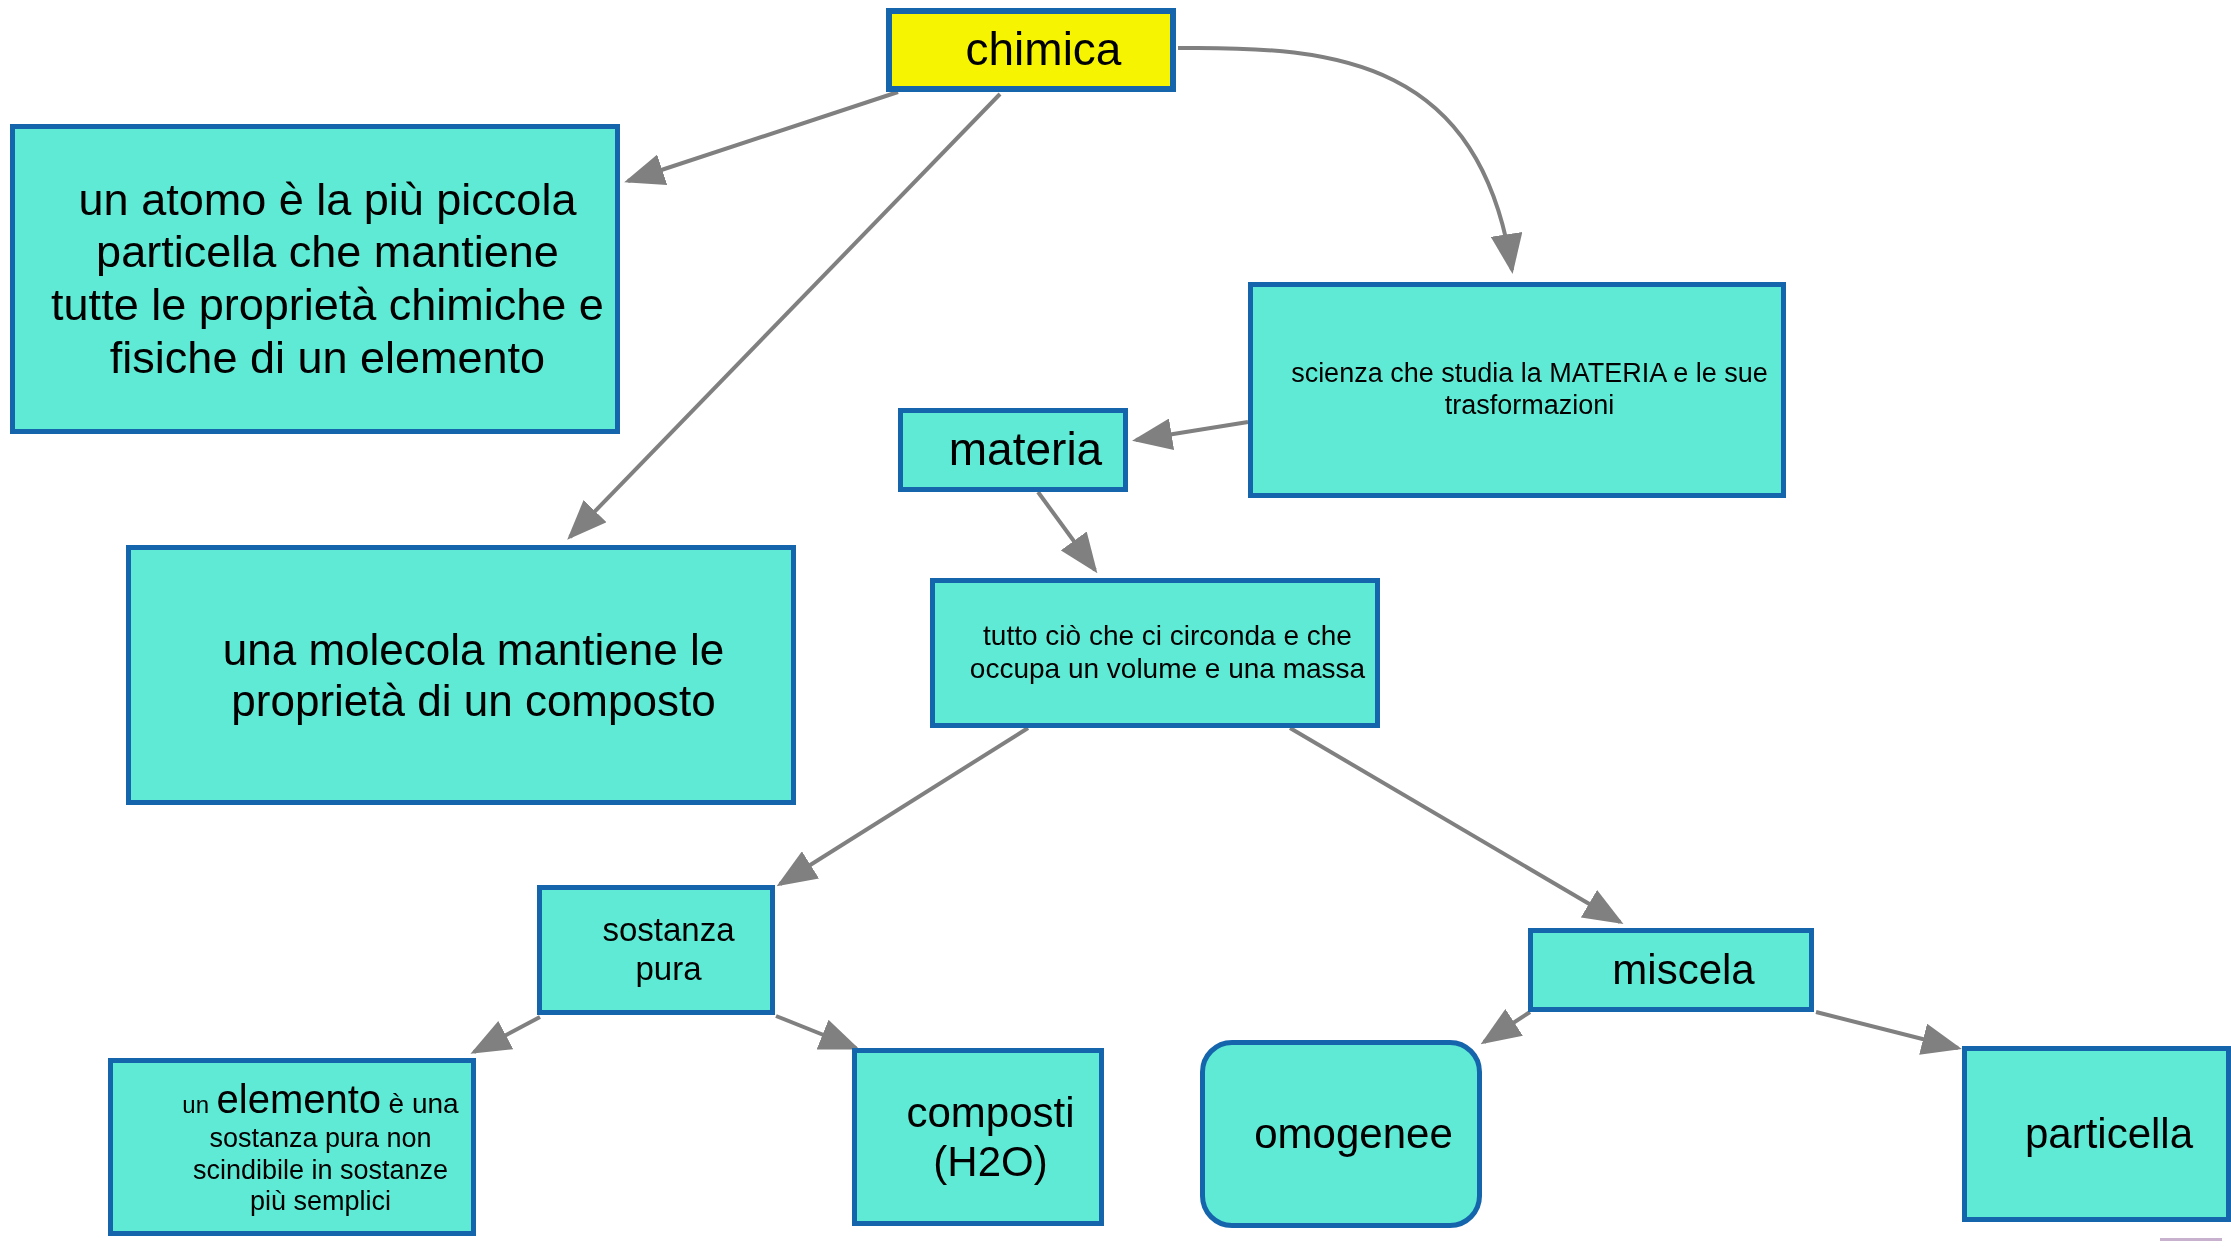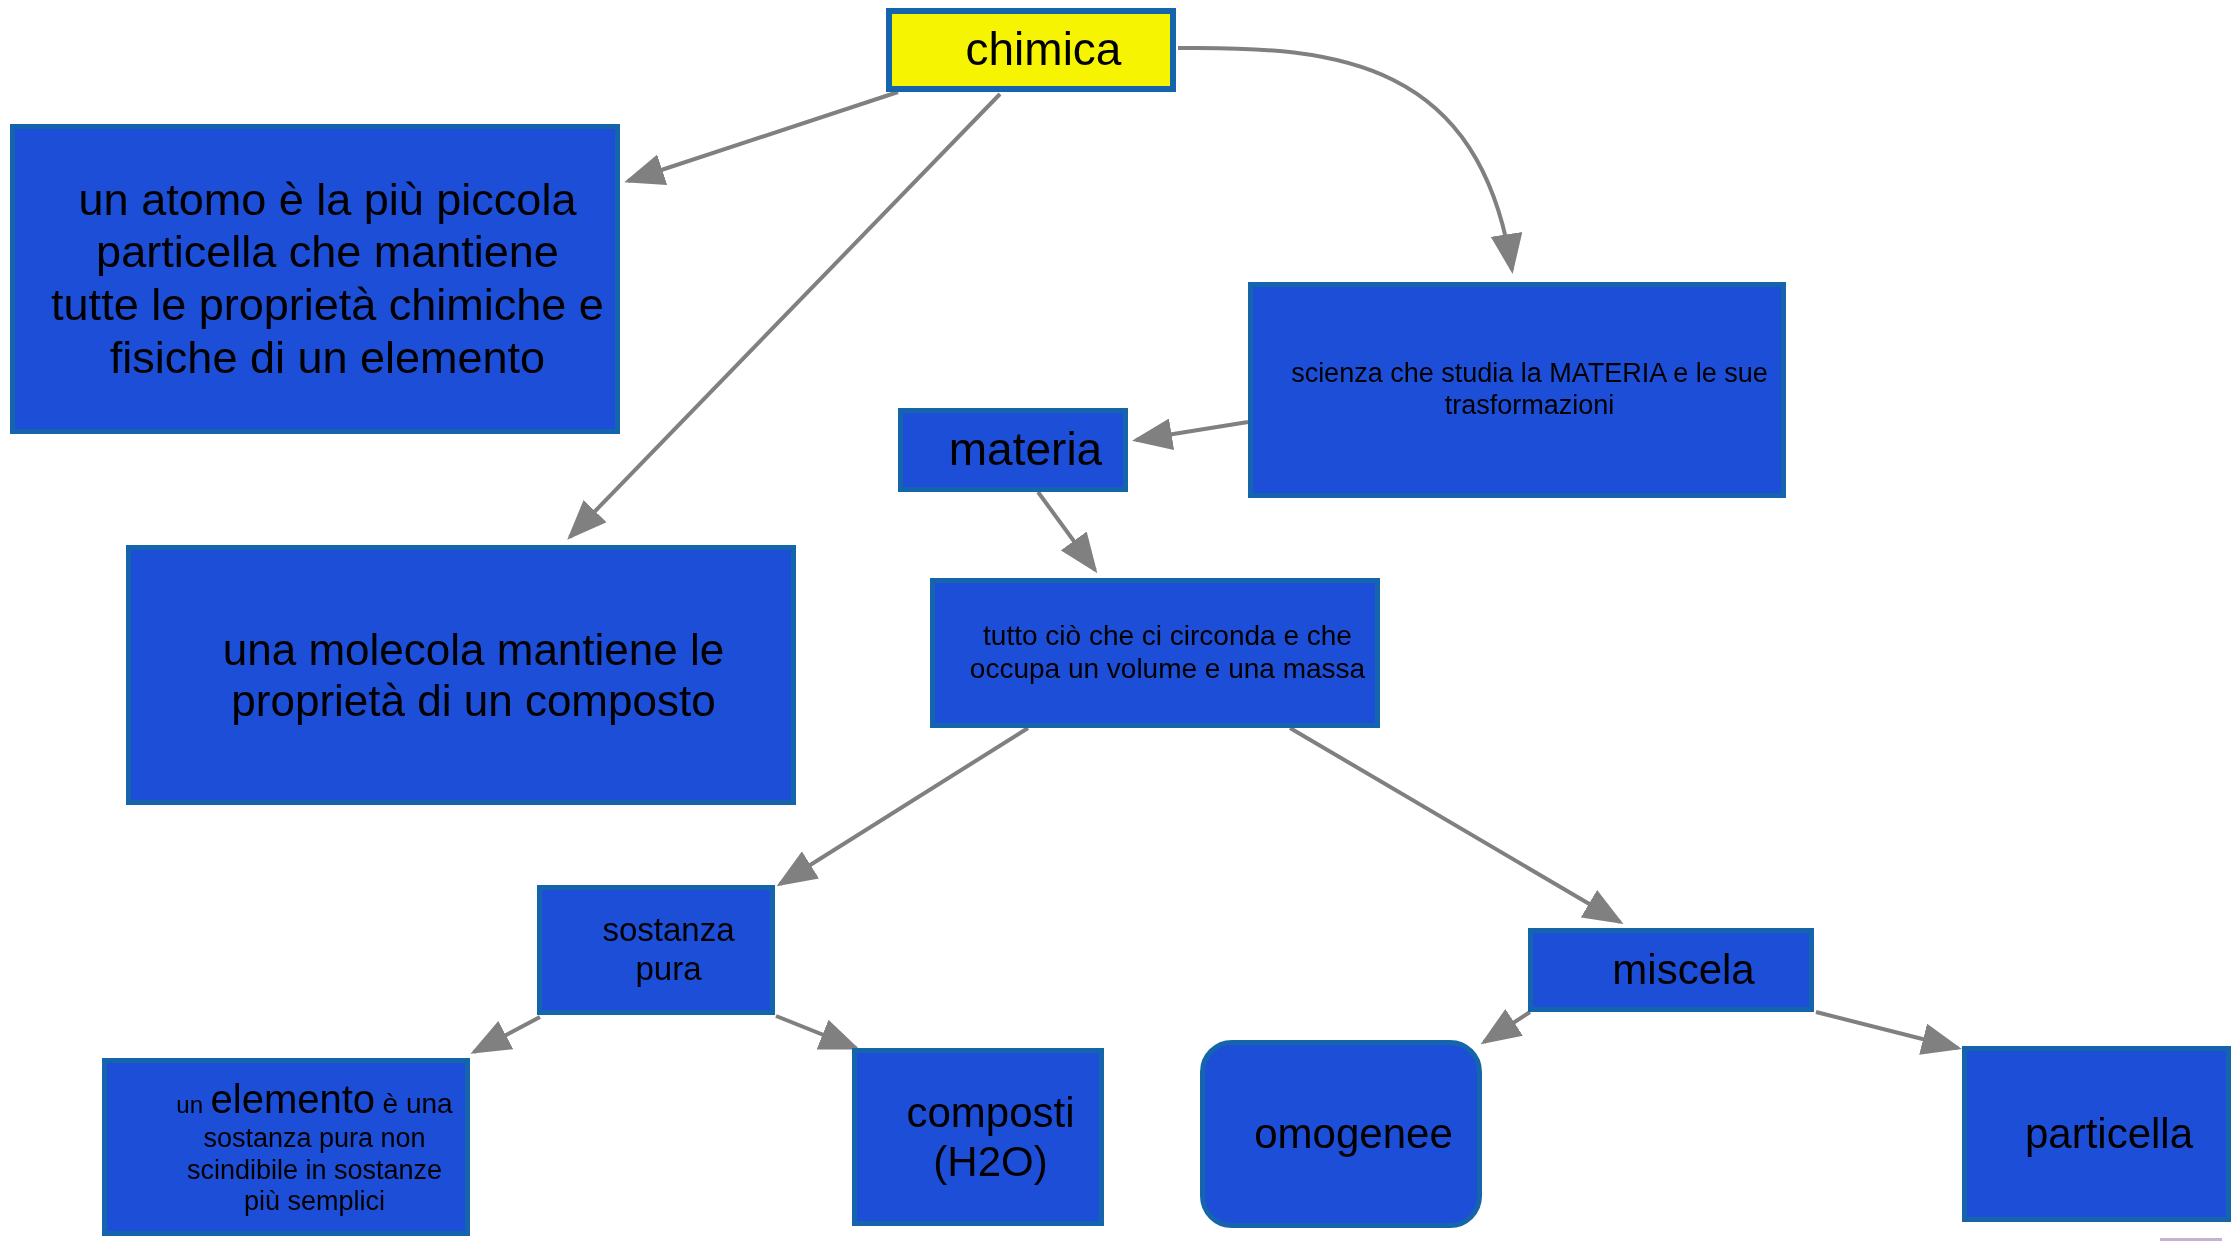--- a/index.html
+++ b/index.html
@@ -22,21 +22,21 @@
     left: 0;
     top: 0;
     width: 2231px;
     height: 1248px;
     pointer-events: none;
   }
   .node {
     position: absolute;
     box-sizing: border-box;
     border: 5px solid #1565ad;
-    background: #1d4ed8;
+    background: #5eead4;
     display: flex;
     align-items: center;
     justify-content: center;
     text-align: center;
     line-height: 1.17;
     z-index: 2;
   }
   .node.root {
     background: #f6f400;
     border-width: 6px;
@@ -51,21 +51,21 @@
 
   
   #node-chimica      { left: 886px;  top: 8px;    width: 290px; height: 84px;  }
   #node-atomo        { left: 10px;   top: 124px;  width: 610px; height: 310px; }
   #node-scienza      { left: 1248px; top: 282px;  width: 538px; height: 216px; }
   #node-materia      { left: 898px;  top: 408px;  width: 230px; height: 84px;  }
   #node-molecola     { left: 126px;  top: 545px;  width: 670px; height: 260px; }
   #node-tuttocio     { left: 930px;  top: 578px;  width: 450px; height: 150px; }
   #node-sostanza     { left: 537px;  top: 885px;  width: 238px; height: 130px; }
   #node-miscela      { left: 1528px; top: 928px;  width: 286px; height: 84px;  }
-  #node-elemento     { left: 102px;  top: 1058px; width: 368px; height: 178px; padding-left: 32px; }
+  #node-elemento     { left: 108px;  top: 1058px; width: 368px; height: 178px; padding-left: 32px; }
   #node-composti     { left: 852px;  top: 1048px; width: 252px; height: 178px; }
   #node-omogenee     { left: 1200px; top: 1040px; width: 282px; height: 188px; border-radius: 32px; }
   #node-eterogenee   { left: 1962px; top: 1046px; width: 269px; height: 176px; }
 
   
   #node-chimica    .txt { font-size: 46px; }
   #node-atomo      .txt { font-size: 45px; }
   #node-scienza    .txt { font-size: 27px; }
   #node-materia    .txt { font-size: 46px; }
   #node-molecola   .txt { font-size: 44px; }

